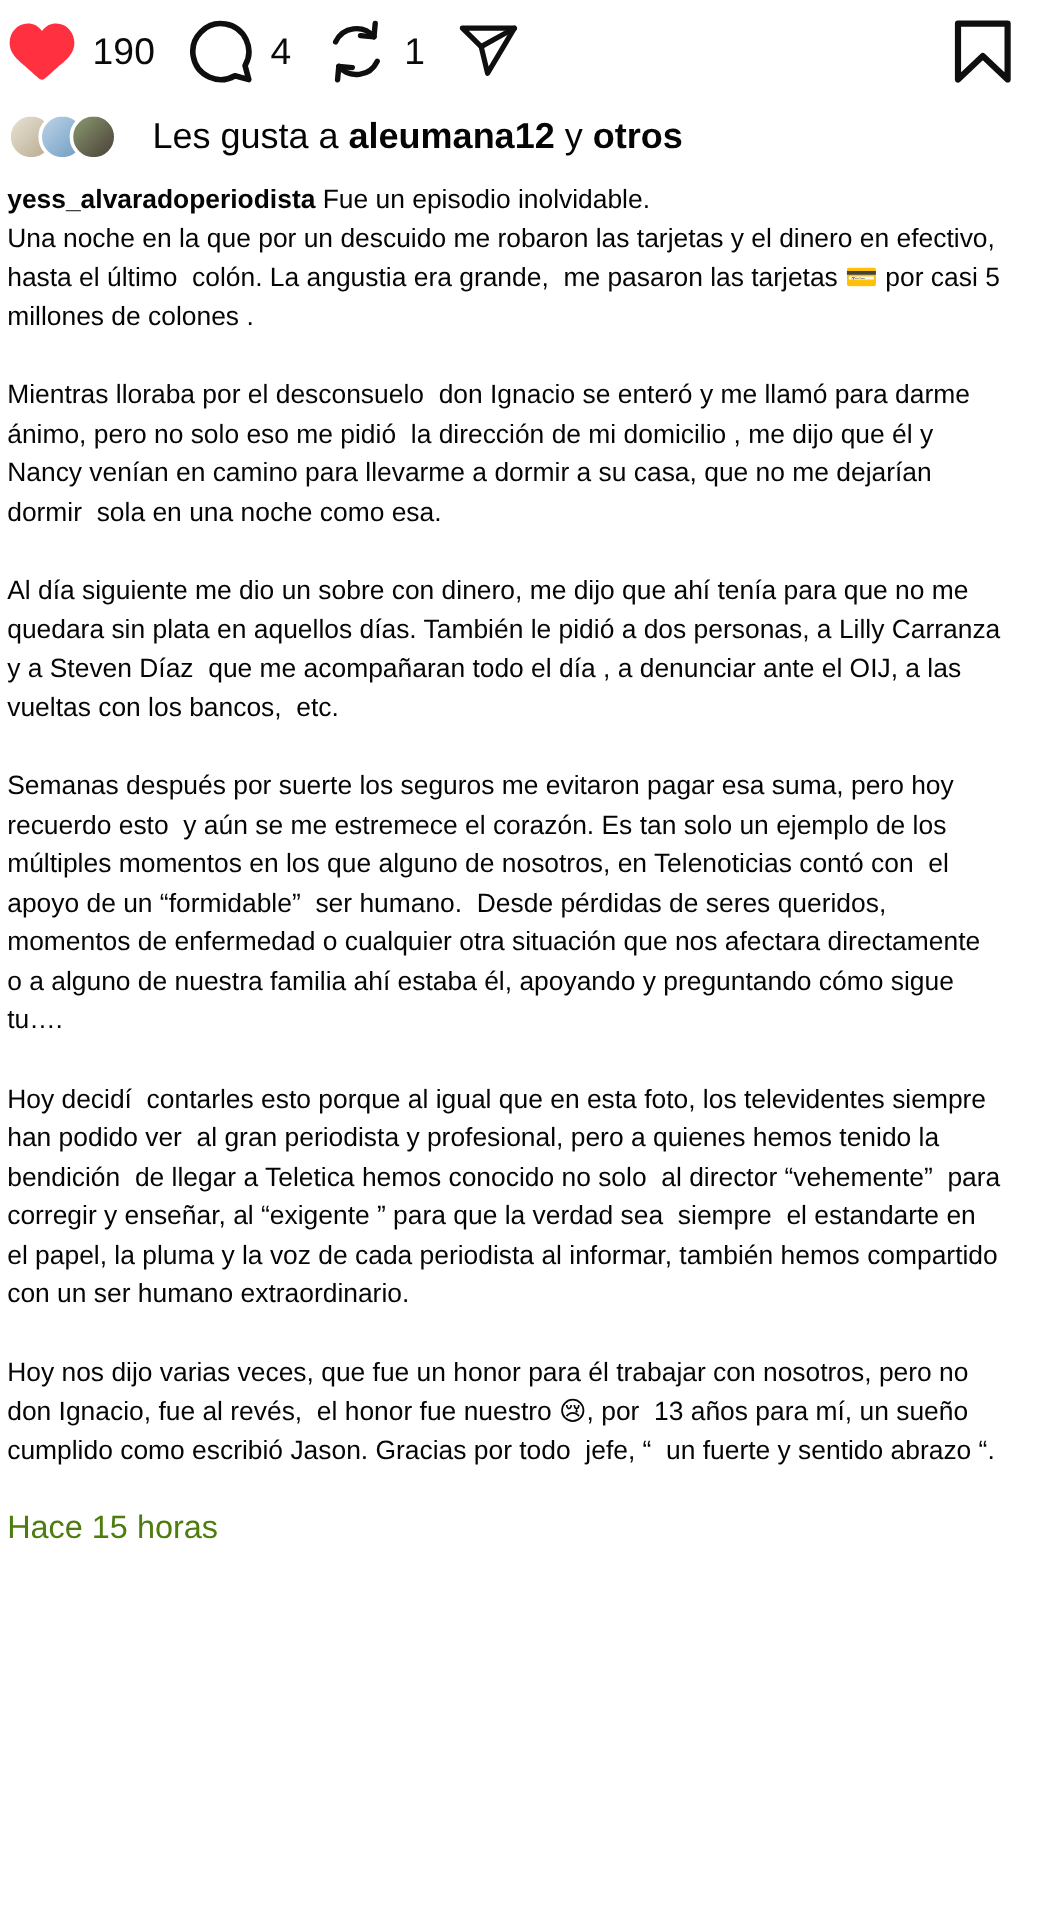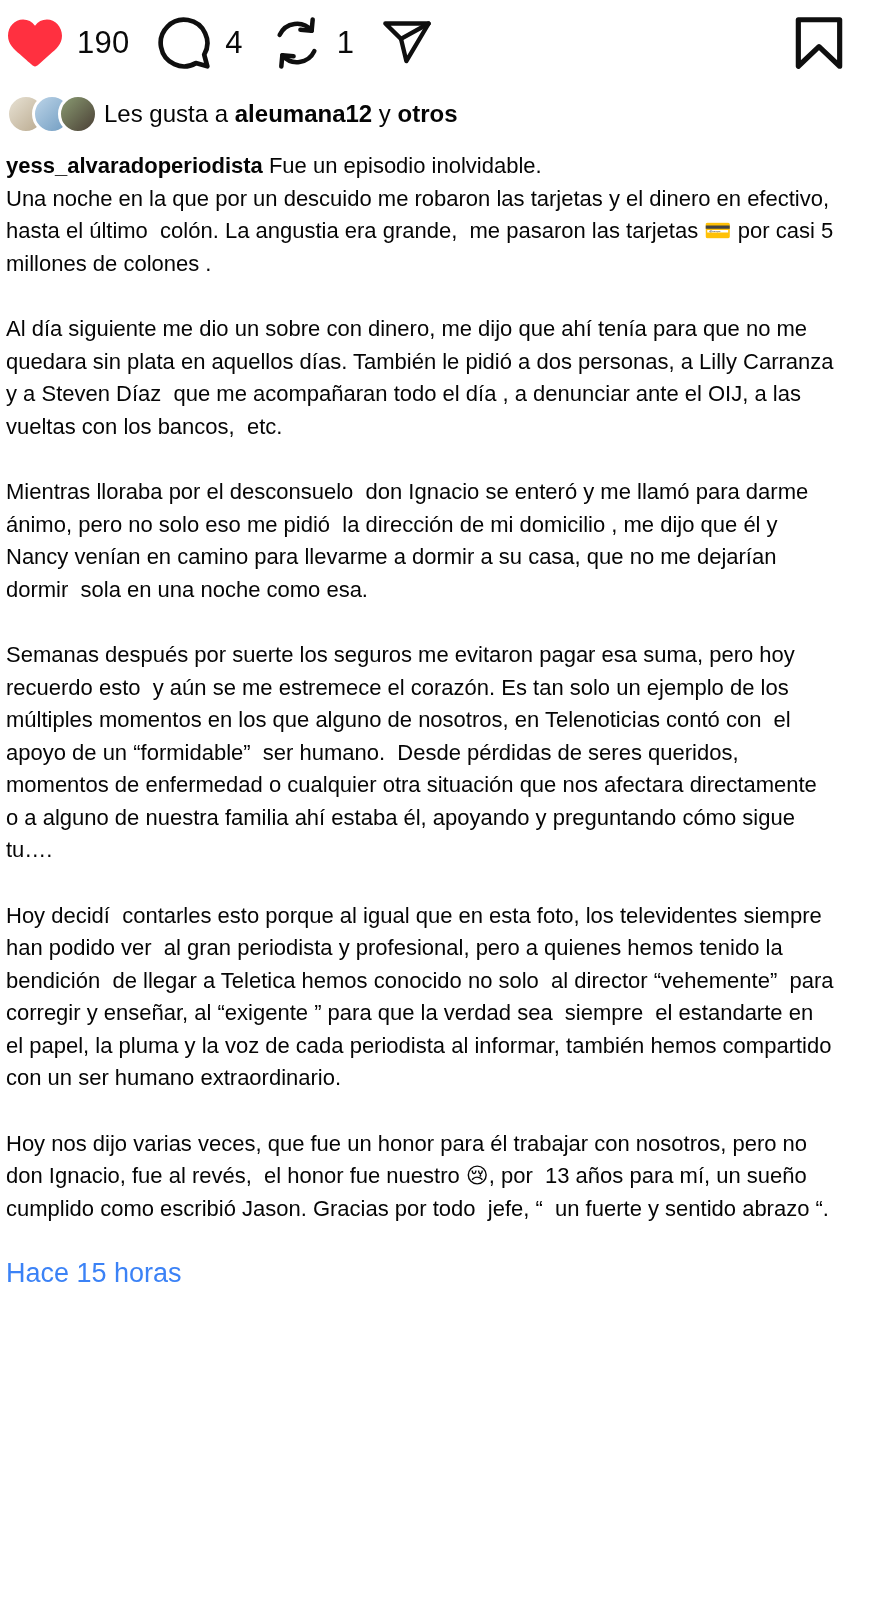--- a/index.html
+++ b/index.html
@@ -18,30 +18,30 @@
   .count { font-size: 31px; font-weight: 500; margin-left: 13px; color: #0a0a0a; letter-spacing: 0.2px; }
   .icon-btn { display: inline-flex; align-items: center; justify-content: center; cursor: pointer; background: none; border: none; padding: 0; }
   .spacer { flex: 1; }
   svg.oicon { stroke: #0f0f0f; fill: none; stroke-width: 2; stroke-linecap: round; stroke-linejoin: round; }
 
   
   .liked-row { display: flex; align-items: center; margin-top: 16px; height: 48px; }
   .avatars { display: flex; align-items: center; }
   .avatar { width: 40px; height: 40px; border-radius: 50%; border: 3px solid #fff; display: inline-block; }
   .avatar + .avatar { margin-left: -14px; }
-  .liked-text { font-size: 24px; margin-left: 6px; color: #050505; }
+  .liked-text { font-size: 30px; margin-left: 29px; color: #050505; }
   .bold { font-weight: 700; }
 
   
   .caption { margin-top: 12px; width: 828px; font-size: 22px; line-height: 32.5px; }
   .para { white-space: pre-wrap; margin: 0 0 33px 0; }
   .username { font-weight: 700; cursor: pointer; }
 
   
-  .timestamp { font-size: 27px; color: #3b82f6; margin-top: 2px; }
+  .timestamp { font-size: 27px; color: #4d7c0f; margin-top: 2px; }
 </style>
 </head>
 <body>
 
 <div class="post">
 
   <div class="action-bar">
     <div class="action">
       <button class="icon-btn">
         <svg width="58" height="54" viewBox="0 0 48 48">
@@ -100,22 +100,22 @@
       <span>Les gusta a</span>
       <span class="bold">aleumana12</span>
       <span>y</span>
       <span class="bold">otros</span>
     </span>
   </div>
 
   <div class="caption">
       <div class="para"><span class="username">yess_alvaradoperiodista</span> Fue un episodio inolvidable.
 Una noche en la que por un descuido me robaron las tarjetas y el dinero en efectivo, hasta el último  colón. La angustia era grande,  me pasaron las tarjetas 💳 por casi 5 millones de colones .</div>
+      <div class="para">Mientras lloraba por el desconsuelo  don Ignacio se enteró y me llamó para darme ánimo, pero no solo eso me pidió  la dirección de mi domicilio , me dijo que él y Nancy venían en camino para llevarme a dormir a su casa, que no me dejarían dormir  sola en una noche como esa.</div>
       <div class="para">Al día siguiente me dio un sobre con dinero, me dijo que ahí tenía para que no me quedara sin plata en aquellos días. También le pidió a dos personas, a Lilly Carranza y a Steven Díaz  que me acompañaran todo el día , a denunciar ante el OIJ, a las vueltas con los bancos,  etc.</div>
-      <div class="para">Mientras lloraba por el desconsuelo  don Ignacio se enteró y me llamó para darme ánimo, pero no solo eso me pidió  la dirección de mi domicilio , me dijo que él y Nancy venían en camino para llevarme a dormir a su casa, que no me dejarían dormir  sola en una noche como esa.</div>
       <div class="para">Semanas después por suerte los seguros me evitaron pagar esa suma, pero hoy recuerdo esto  y aún se me estremece el corazón. Es tan solo un ejemplo de los múltiples momentos en los que alguno de nosotros, en Telenoticias contó con  el apoyo de un “formidable”  ser humano.  Desde pérdidas de seres queridos, momentos de enfermedad o cualquier otra situación que nos afectara directamente o a alguno de nuestra familia ahí estaba él, apoyando y preguntando cómo sigue tu….</div>
       <div class="para">Hoy decidí  contarles esto porque al igual que en esta foto, los televidentes siempre han podido ver  al gran periodista y profesional, pero a quienes hemos tenido la bendición  de llegar a Teletica hemos conocido no solo  al director “vehemente”  para corregir y enseñar, al “exigente ” para que la verdad sea  siempre  el estandarte en el papel, la pluma y la voz de cada periodista al informar, también hemos compartido con un ser humano extraordinario.</div>
       <div class="para">Hoy nos dijo varias veces, que fue un honor para él trabajar con nosotros, pero no don Ignacio, fue al revés,  el honor fue nuestro 😢, por  13 años para mí, un sueño cumplido como escribió Jason. Gracias por todo  jefe, “  un fuerte y sentido abrazo “.</div>
     </div>
 
   <div class="timestamp">Hace 15 horas</div>
 
 </div>
 
 </body></html>

